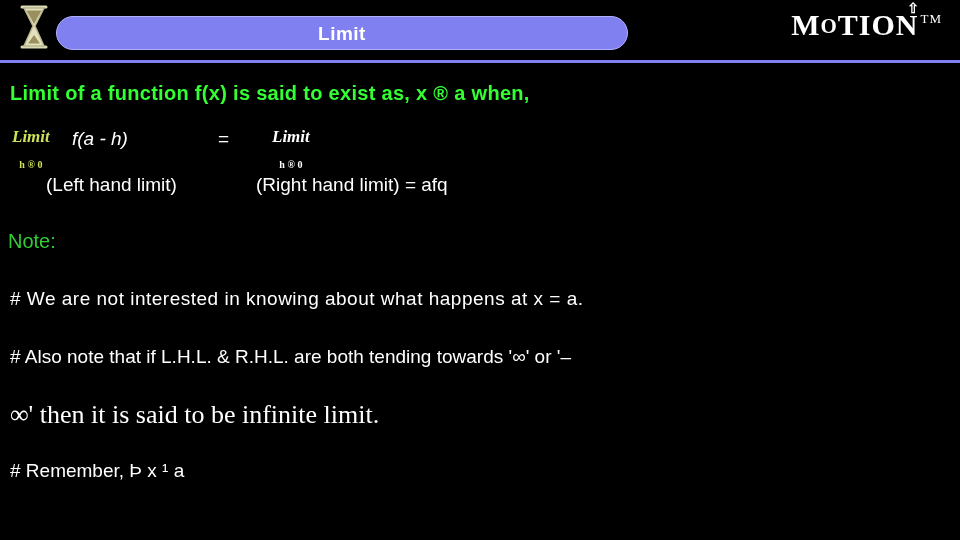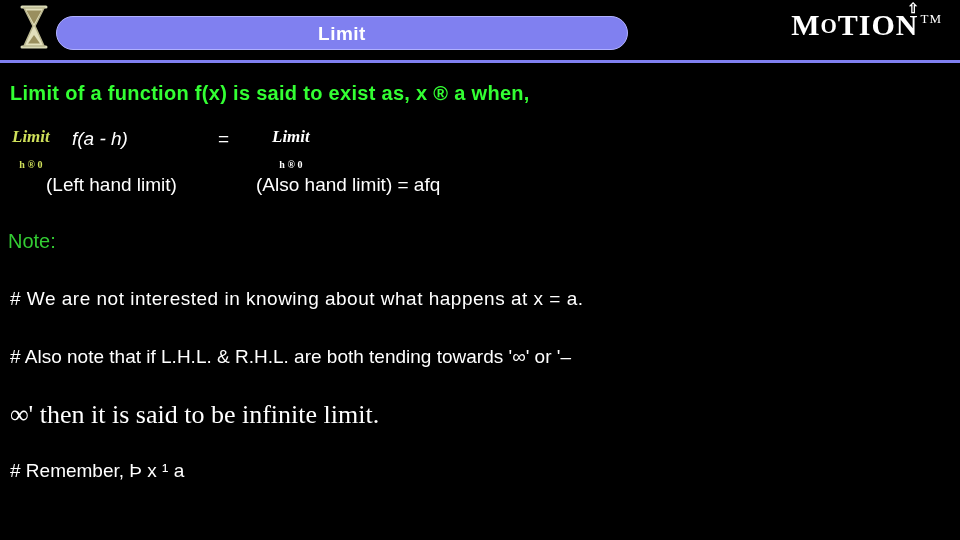--- a/index.html
+++ b/index.html
@@ -224,21 +224,21 @@
     <span class="seg seg-lhs-fn">f(a - h)</span>
     <span class="seg seg-equals">=</span>
     <span class="seg seg-rhs-op limop white">
       <span class="lim">Limit</span>
       <span class="sub">h ® 0</span>
     </span>
   </div>
 
   <div class="row-labels">
     <span class="lab-left">(Left hand limit)</span>
-    <span class="lab-right">(Also hand limit) = afq</span>
+    <span class="lab-right">(Right hand limit) = afq</span>
   </div>
 
   <div class="note">Note:</div>
 
   <div class="bullet b1"># We are not interested in knowing about what happens at x = a.</div>
   <div class="bullet b2">#  Also note that if L.H.L.  &amp;  R.H.L.  are  both  tending  towards  '∞'  or  '–</div>
   <div class="bullet b3 big-inf">∞'  then it is said to be infinite limit.</div>
   <div class="bullet b4"># Remember,  Þ x ¹ a</div>
 
 </div>

